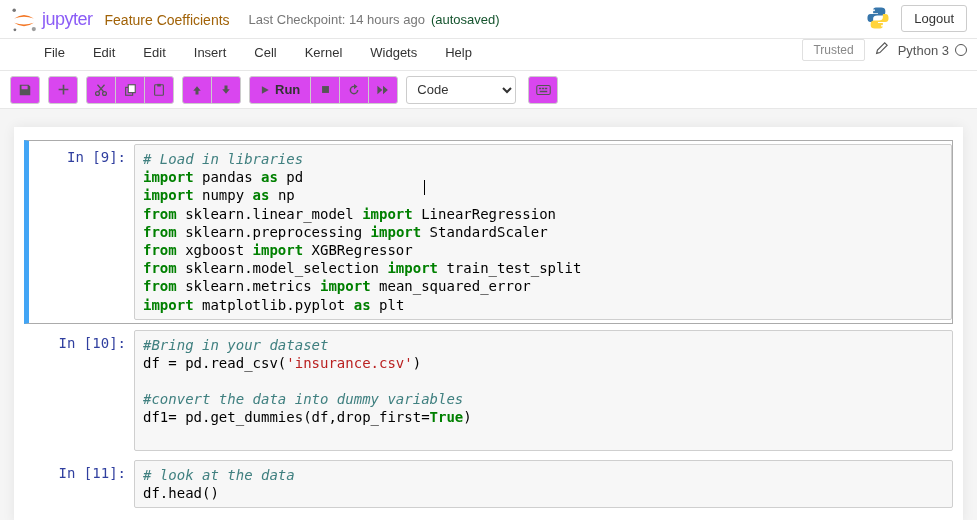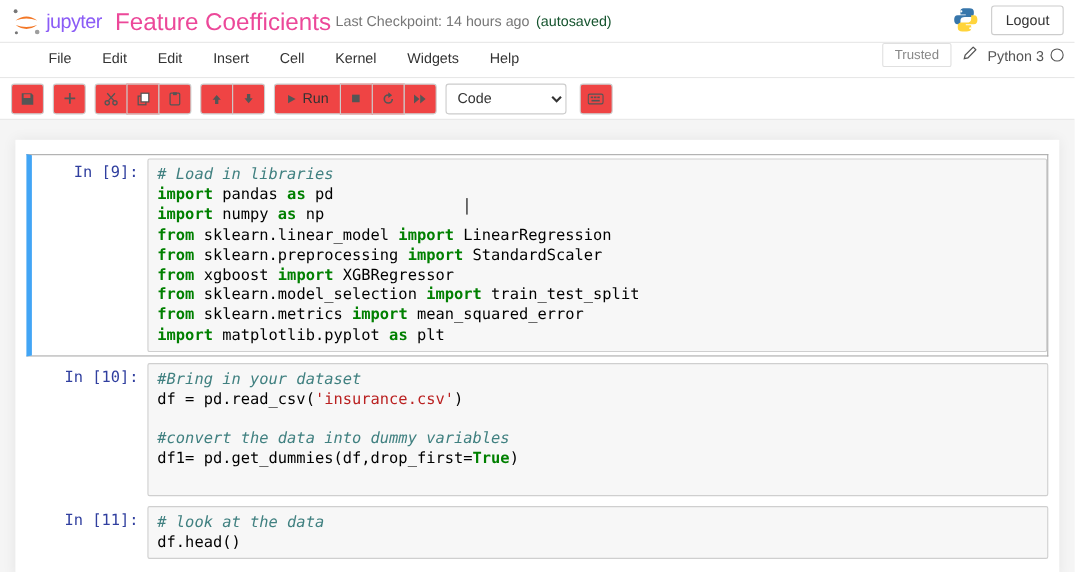--- a/index.html
+++ b/index.html
@@ -3,40 +3,40 @@
 <meta charset="utf-8">
 <style>
 * { box-sizing: border-box; margin: 0; padding: 0; }
 body { font-family: "Helvetica Neue", Helvetica, Arial, sans-serif; font-size: 13px; color: #000; background: #fff; width: 977px; height: 523px; overflow: hidden; }
 
 
 #header { border-bottom: 1px solid #e7e7e7; padding: 5px 10px 4px 10px; display: flex; align-items: center; }
 #logo { display: flex; align-items: center; margin-right: 12px; }
 #logo svg { width: 28px; height: 28px; }
 #logo-text { font-size: 18px; color: #8b5cf6; margin-left: 4px; letter-spacing: -0.5px; }
-#nb-name { font-size: 22px; color: #ec4899; margin-right: 4px; }
+#nb-name { font-size: 14px; color: #a16207; margin-right: 19px; }
 #chk { font-size: 13px; color: #777; }
 #autos { font-size: 13px; color: #14532d; margin-left: 6px; }
 #hdr-right { margin-left: auto; display: flex; align-items: flex-start; gap: 10px; }
 #logout-btn { border: 1px solid #ccc; background: #fff; padding: 5px 12px; border-radius: 3px; font-size: 13px; color: #333; cursor: pointer; }
 #kernel-logo svg { width: 26px; height: 26px; }
 
 
 #menubar { display: flex; align-items: flex-start; padding: 0 10px; border-bottom: 1px solid #e7e7e7; height: 32px; }
 .menu-item { padding: 6px 14px; font-size: 13px; color: #333; cursor: pointer; }
 #menubar-right { margin-left: auto; display: flex; align-items: center; gap: 10px; font-size: 13px; color: #555; }
 #trusted { border: 1px solid #e0e0e0; padding: 3px 10px; border-radius: 2px; color: #888; font-size: 12px; }
 #edit-ic { color: #666; }
 #kernel-ind { display: flex; align-items: center; gap: 6px; }
 #kernel-circ { width: 12px; height: 12px; border: 1.5px solid #555; border-radius: 50%; }
 
 
 #toolbar { display: flex; align-items: center; padding: 4px 10px; border-bottom: 1px solid #e7e7e7; height: 38px; gap: 0; }
 .tb-group { display: flex; margin-right: 8px; }
-.tb-btn { border: 1px solid #ccc; background: #ef4444; min-width: 30px; height: 28px; display: flex; align-items: center; justify-content: center; cursor: pointer; font-size: 13px; color: #333; margin-left: -1px; }
+.tb-btn { border: 1px solid #ccc; background: #d946ef; min-width: 30px; height: 28px; display: flex; align-items: center; justify-content: center; cursor: pointer; font-size: 13px; color: #333; margin-left: -1px; font-weight: bold; }
 .tb-btn:first-child { margin-left: 0; border-top-left-radius: 3px; border-bottom-left-radius: 3px; }
 .tb-btn:last-child { border-top-right-radius: 3px; border-bottom-right-radius: 3px; }
 .tb-run { padding: 0 10px; gap: 5px; }
 #cell-type { border: 1px solid #ccc; height: 28px; width: 110px; padding: 0 6px; font-size: 13px; color: #333; background: #fff; border-radius: 3px; }
 
 
 #notebook-bg { background: #f5f5f5; padding: 18px 14px; height: calc(523px - 112px); overflow: auto; }
 #notebook { background: #fff; box-shadow: 0 0 12px rgba(0,0,0,0.07); padding: 10px 0; }
 .cell { display: flex; padding: 3px 0; margin: 3px 10px; }
 .prompt { width: 110px; min-width: 110px; text-align: right; padding: 5px 8px 0 0; font-family: monospace; font-size: 14px; color: #303F9F; }

